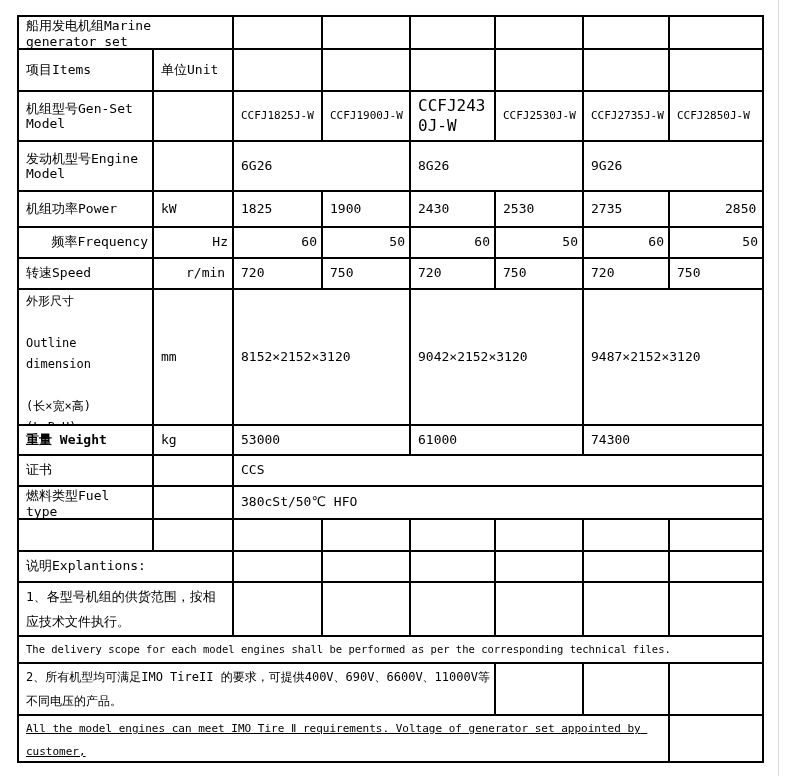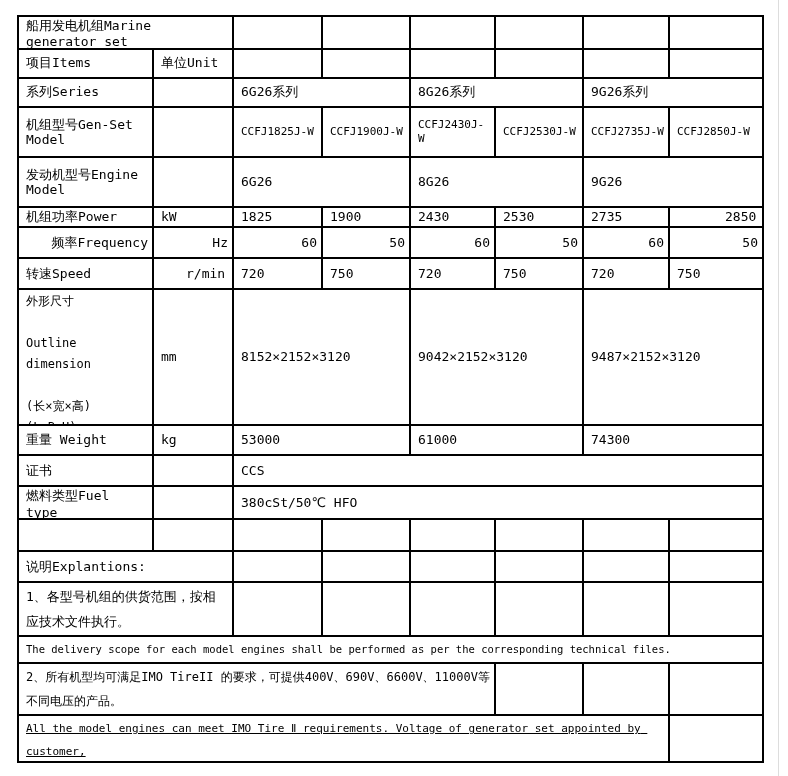--- a/index.html
+++ b/index.html
@@ -81,21 +81,21 @@
           <td>
             <div class="cw" style="max-height: 29px;"></div>
           </td>
           <td>
             <div class="cw" style="max-height: 29px;"></div>
           </td>
           <td>
             <div class="cw" style="max-height: 29px;"></div>
           </td>
         </tr>
-        <tr style="height: 29px;">
+        <tr style="height: 42px;">
           <td>
             <div class="cw" style="max-height: 29px;">项目Items</div>
           </td>
           <td>
             <div class="cw" style="max-height: 29px;">单位Unit</div>
           </td>
           <td>
             <div class="cw" style="max-height: 29px;"></div>
           </td>
           <td>
@@ -105,55 +105,38 @@
             <div class="cw" style="max-height: 29px;"></div>
           </td>
           <td>
             <div class="cw" style="max-height: 29px;"></div>
           </td>
           <td>
             <div class="cw" style="max-height: 29px;"></div>
           </td>
           <td>
             <div class="cw" style="max-height: 29px;"></div>
-          </td>
-        </tr>
-        <tr style="height: 29px;">
-          <td>
-            <div class="cw" style="max-height: 27px;">系列Series</div>
-          </td>
-          <td>
-            <div class="cw" style="max-height: 27px;"></div>
-          </td>
-          <td colspan="2">
-            <div class="cw" style="max-height: 27px;">6G26系列</div>
-          </td>
-          <td colspan="2">
-            <div class="cw" style="max-height: 27px;">8G26系列</div>
-          </td>
-          <td colspan="2">
-            <div class="cw" style="max-height: 27px;">9G26系列</div>
           </td>
         </tr>
         <tr style="height: 50px;">
           <td>
             <div class="cw" style="max-height: 48px; line-height: 15px;">机组型号Gen-Set
 Model</div>
           </td>
           <td>
             <div class="cw" style="max-height: 48px;"></div>
           </td>
           <td>
             <div class="cw" style="max-height: 48px; font-size: 11px;">CCFJ1825J-W</div>
           </td>
           <td>
             <div class="cw" style="max-height: 48px; font-size: 11px;">CCFJ1900J-W</div>
           </td>
           <td>
-            <div class="cw" style="max-height: 48px; font-size: 11px;">CCFJ2430J-W</div>
+            <div class="cw" style="max-height: 48px; font-size: 16px;">CCFJ2430J-W</div>
           </td>
           <td>
             <div class="cw" style="max-height: 48px; font-size: 11px;">CCFJ2530J-W</div>
           </td>
           <td>
             <div class="cw" style="max-height: 48px; font-size: 11px;">CCFJ2735J-W</div>
           </td>
           <td>
             <div class="cw" style="max-height: 48px; font-size: 11px;">CCFJ2850J-W</div>
           </td>
@@ -169,21 +152,21 @@
           <td colspan="2">
             <div class="cw" style="max-height: 48px;">6G26</div>
           </td>
           <td colspan="2">
             <div class="cw" style="max-height: 48px;">8G26</div>
           </td>
           <td colspan="2">
             <div class="cw" style="max-height: 48px;">9G26</div>
           </td>
         </tr>
-        <tr style="height: 20px;">
+        <tr style="height: 36px;">
           <td>
             <div class="cw" style="max-height: 28px;">机组功率Power</div>
           </td>
           <td>
             <div class="cw" style="max-height: 28px;">kW</div>
           </td>
           <td>
             <div class="cw" style="max-height: 28px;">1825</div>
           </td>
           <td>
@@ -271,21 +254,21 @@
           </td>
           <td colspan="2">
             <div class="cw" style="max-height: 132px;">9042×2152×3120</div>
           </td>
           <td colspan="2">
             <div class="cw" style="max-height: 132px;">9487×2152×3120</div>
           </td>
         </tr>
         <tr style="height: 30px;">
           <td>
-            <div class="cw" style="max-height: 28px;">重量 Weight</div>
+            <div class="cw" style="max-height: 28px; font-weight: bold;">重量 Weight</div>
           </td>
           <td>
             <div class="cw" style="max-height: 28px;">kg</div>
           </td>
           <td colspan="2">
             <div class="cw" style="max-height: 28px;">53000</div>
           </td>
           <td colspan="2">
             <div class="cw" style="max-height: 28px;">61000</div>
           </td>

